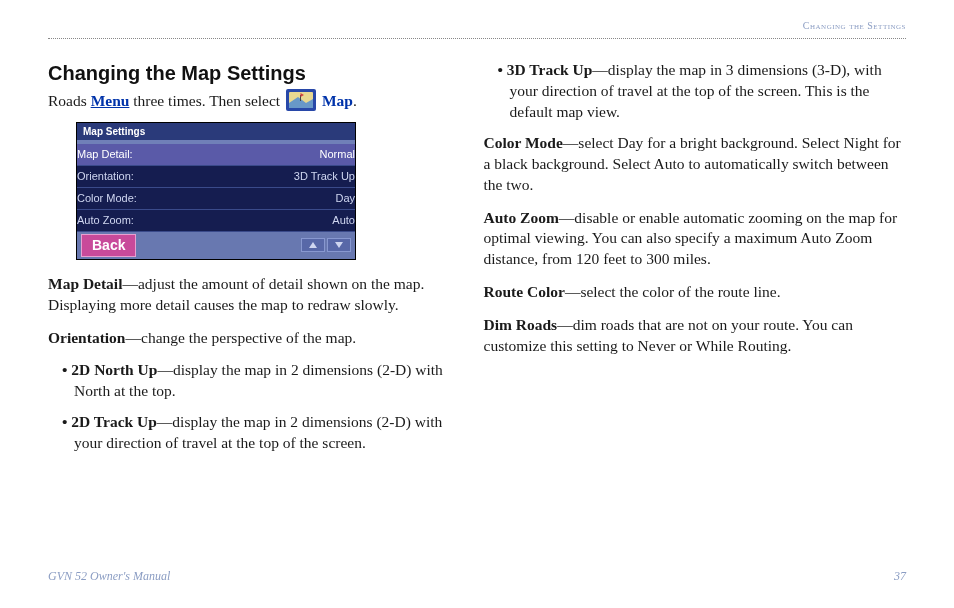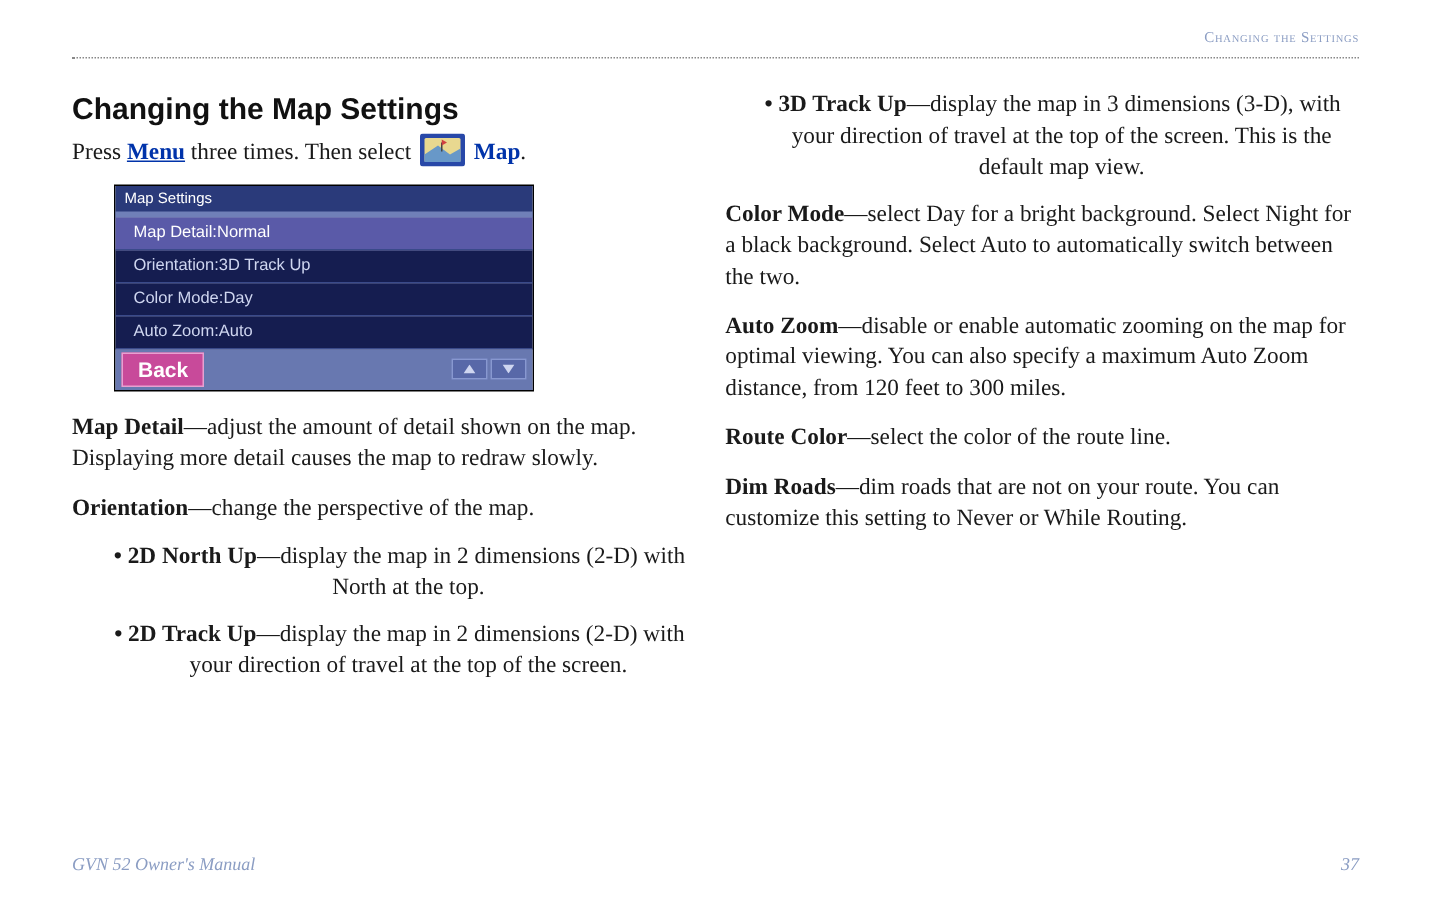--- a/index.html
+++ b/index.html
@@ -58,27 +58,28 @@
   .screenshot {
     width: 280px;
     margin: 8px 0 14px 28px;
     border: 1px solid #000;
     font-family: Arial, sans-serif;
   }
   .ss-title {
     background: #2a3a7a;
     color: #fff;
     font-size: 10px;
-    font-weight: normal;
+    font-weight: bold;
     padding: 2px 6px;
     border-bottom: 4px solid #7080b8;
   }
   .ss-row {
     display: flex;
-    padding: 3px 12px;
+    justify-content: space-between;
+    padding: 3px 0;
     font-size: 11px;
     color: #cfd6f0;
     border-bottom: 1px solid #3a4a8a;
   }
   .ss-row.highlight { background: #5a5aa8; color: #fff; }
   .ss-row.normal { background: #151d50; }
   .ss-footer {
     display: flex;
     align-items: center;
     background: #6878b0;
@@ -103,21 +104,21 @@
     background: #5868a8;
     border: 1px solid #8898d0;
     display: flex;
     align-items: center;
     justify-content: center;
   }
   .ss-arrow svg { width: 8px; height: 6px; }
   .para { margin-bottom: 12px; }
   .term { font-weight: bold; }
   .bullet-list { margin: 4px 0 0 14px; }
-  .bullet-item { margin-bottom: 10px; text-indent: -12px; padding-left: 12px; text-align: center; }
+  .bullet-item { margin-bottom: 10px; text-indent: -12px; padding-left: 12px; }
   .bullet-item::before { content: "• "; font-weight: bold; }
   .footer {
     position: absolute;
     bottom: 24px;
     left: 48px;
     right: 48px;
     display: flex;
     justify-content: space-between;
     font-style: italic;
     font-size: 12px;
@@ -127,21 +128,21 @@
 </head>
 <body>
 
 <div class="header-label">Changing the Settings</div>
 <div class="top-border"></div>
 
 <div class="columns">
   <div class="col">
     <div class="section-title">Changing the Map Settings</div>
     <div class="intro-line">
-      <span>Press </span><span class="menu-link">Menu</span><span> three times. Then select </span><span class="map-icon"><svg viewBox="0 0 30 22">
+      <span>Roads </span><span class="menu-link">Menu</span><span> three times. Then select </span><span class="map-icon"><svg viewBox="0 0 30 22">
             <rect x="0" y="0" width="30" height="22" fill="#2848a8" rx="2"></rect>
             <rect x="3" y="3" width="24" height="16" fill="#e8d890" rx="1"></rect>
             <path d="M3 14 L12 8 L20 14 L27 10 L27 19 L3 19 Z" fill="#6898c8"></path>
             <rect x="14" y="6" width="1" height="6" fill="#444"></rect>
             <path d="M14.5 4 L18 6 L14.5 8 Z" fill="#d04040"></path>
           </svg></span> <span class="map-link">Map</span><span>.</span>
     </div>
 
     <div class="screenshot">
       <div class="ss-title">Map Settings</div>

